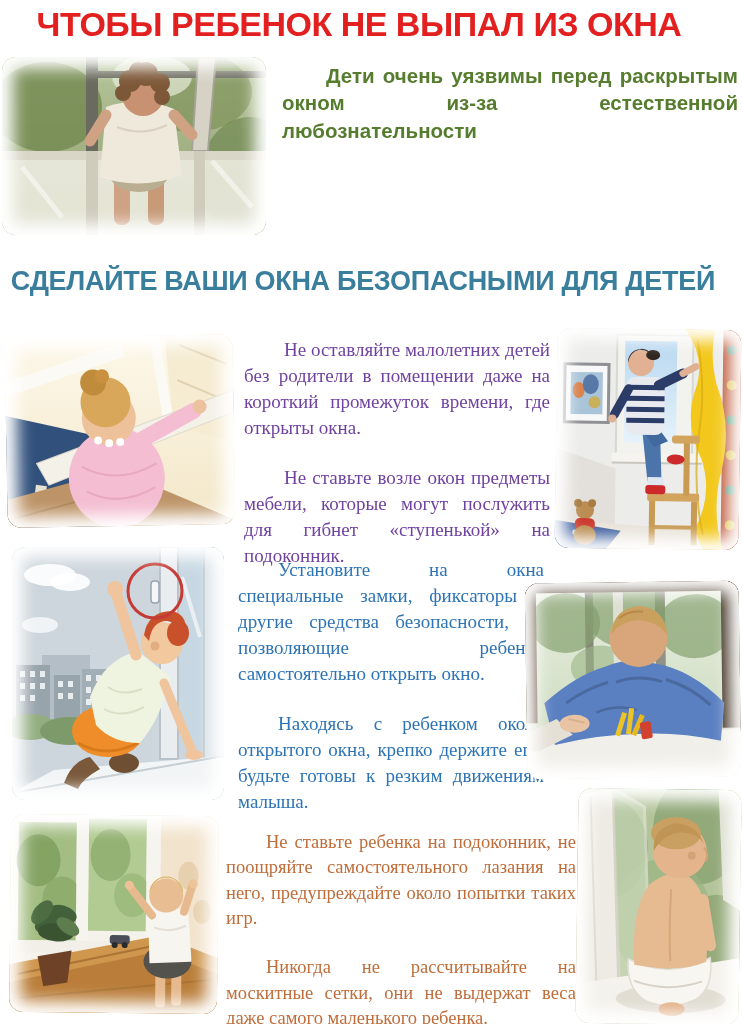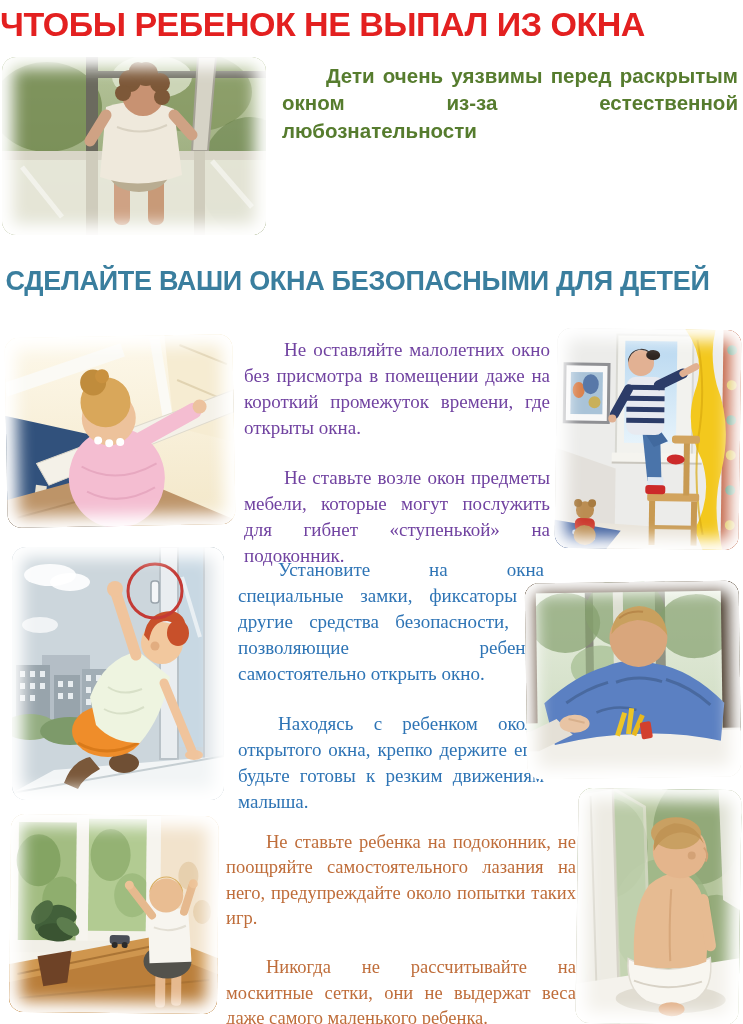--- a/index.html
+++ b/index.html
@@ -1,25 +1,25 @@
 <!DOCTYPE html>
 <html style="--title-red: #e32020; --subtitle-teal: #3a7e9e; --intro-green: #567c2e; --tip-purple: #7143a1; --tip-blue: #2e74b5; --tip-orange: #bf6d3a;"><head>
 <meta charset="utf-8">
 <style>
   html,body{margin:0;padding:0;background:#fff;}
   #page{position:relative;width:743px;height:1024px;background:#ffffff;overflow:hidden;
         font-family:"Liberation Sans",sans-serif;margin:0 auto;}
 
   .abs{position:absolute;}
 
-  #title{top:5px;left:0;width:718px;
+  #title{top:5px;left:0;width:718px;text-align:center;
          font-weight:700;font-size:34px;letter-spacing:-0.5px;
          color:var(--title-red,#e32020);}
 
-  #subtitle{top:266px;left:0;width:715px;text-align:center;
+  #subtitle{top:266px;left:0;width:715px;text-align:right;
             font-weight:700;font-size:27px;letter-spacing:-0.3px;
             color:var(--subtitle-teal,#3a7e9e);}
 
   .intro{left:282px;top:62px;width:456px;
          color:var(--intro-green,#567c2e);font-weight:700;font-size:20.5px;
          line-height:1.33;text-align:justify;}
   .intro p{margin:0;text-indent:44px;}
   .intro p + p{margin-top:22px;}
 
   .tipcol{font-family:"Liberation Serif",serif;font-size:19px;line-height:1.37;
@@ -123,21 +123,21 @@
       <circle cx="100" cy="66" r="25" fill="#d9a75a"></circle>
       <circle cx="88" cy="46" r="13" fill="#c08c3c"></circle>
       <circle cx="97" cy="40" r="7" fill="#c9913f"></circle>
       <circle cx="92" cy="104" r="4" fill="#ffffff"></circle>
       <circle cx="103" cy="107" r="4" fill="#ffffff"></circle>
       <circle cx="114" cy="106" r="4" fill="#ffffff"></circle>
     </svg>
   </div>
 
   <div id="tips-purple" class="tipcol abs">
-    <p>Не оставляйте малолетних окно без присмотра в помещении даже на короткий промежуток времени, где открыты окна.</p>
+    <p>Не оставляйте малолетних детей без родители в помещении даже на короткий промежуток времени, где открыты окна.</p>
     <p>Не ставьте возле окон предметы мебели, которые могут послужить для гибнет «ступенькой» на подоконник.</p>
   </div>
 
   <div id="photo-woman" class="photo">
     <svg viewBox="0 0 184 220">
       <defs>
         <linearGradient id="g3" x1="0" y1="0" x2="0" y2="1">
           <stop offset="0" stop-color="#b9d8f0"></stop>
             <stop offset="1" stop-color="#e6f3fb"></stop>
         </linearGradient>

